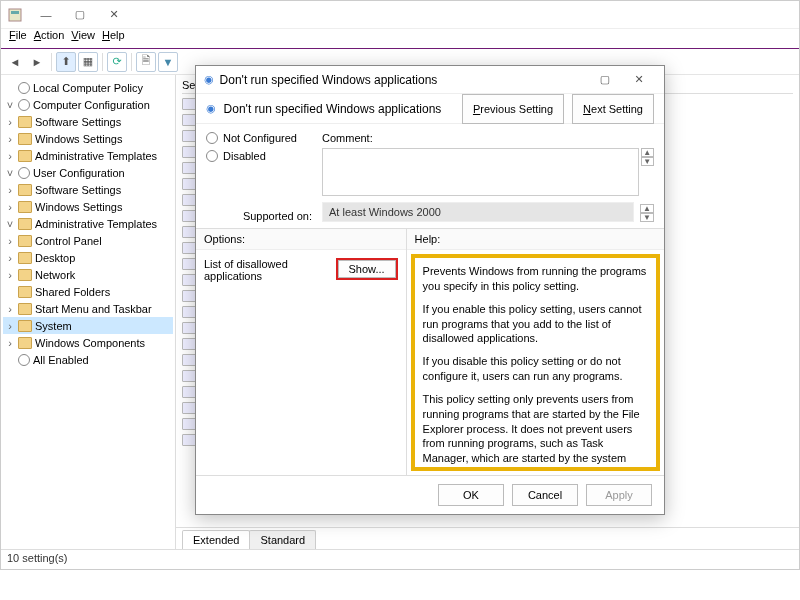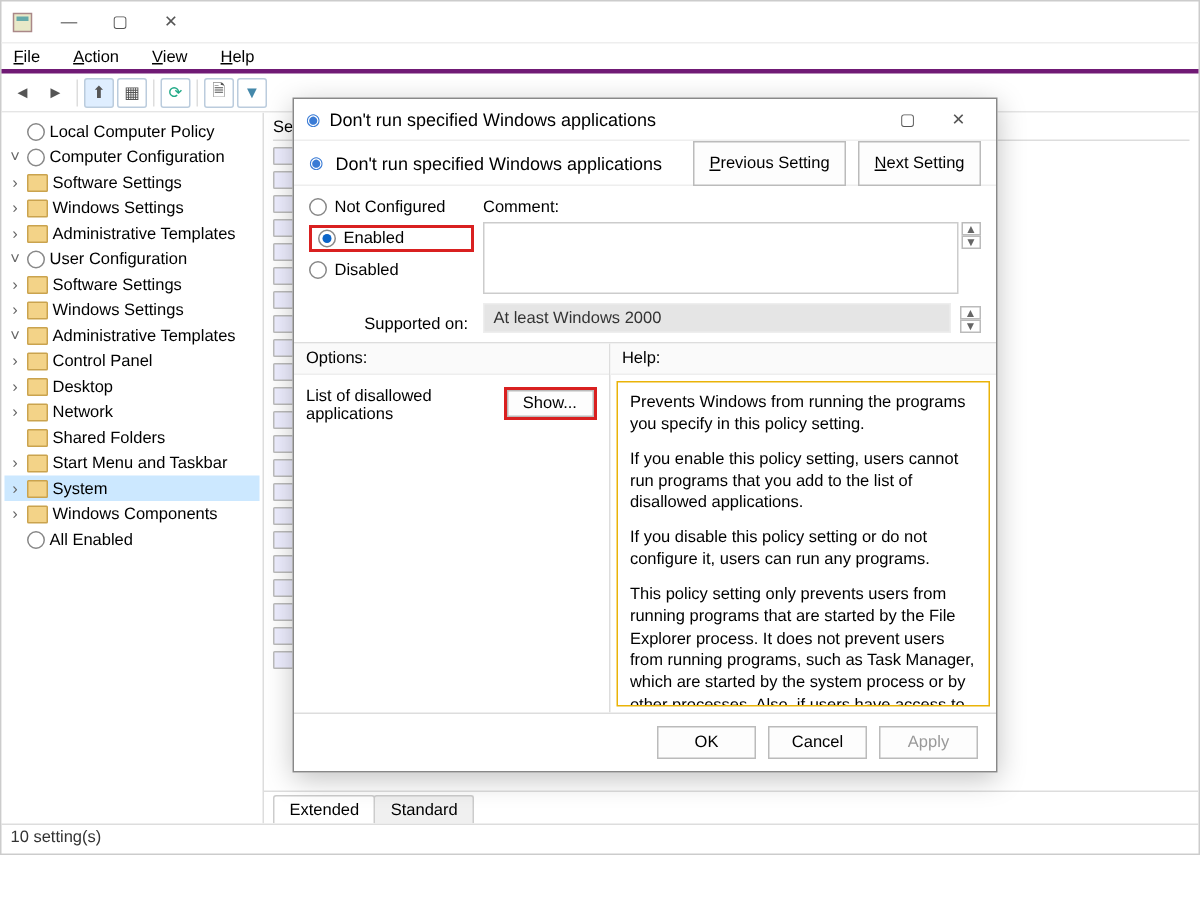--- a/index.html
+++ b/index.html
@@ -3,21 +3,21 @@
 <meta charset="utf-8">
 <style>
   *{box-sizing:border-box;margin:0;padding:0;font-family:"Segoe UI",Tahoma,sans-serif;font-size:11px;color:#000}
   body{width:800px;height:600px;background:#fff;overflow:hidden;position:relative}
   .main-window{width:800px;height:570px;border:1px solid #ccc;display:flex;flex-direction:column;background:#fff}
   .titlebar{height:28px;display:flex;align-items:center;padding:0 6px;border-bottom:1px solid #eee}
   .titlebar .icon{width:16px;height:16px;margin-right:6px}
   .titlebar .title{flex:1;font-size:12px}
   .winbtns{display:flex;gap:0}
   .winbtns .btn{width:34px;height:22px;display:flex;align-items:center;justify-content:center;color:#555;cursor:pointer}
-  .menubar{height:20px;display:flex;gap:22px;padding:0 8px;align-items:center;border-bottom:3px solid #701a75}
+  .menubar{height:20px;display:flex;gap:7px;padding:0 8px;align-items:flex-start;border-bottom:1px solid #701a75}
   .menubar span{cursor:pointer}
   .menubar span u{text-decoration:underline}
   .toolbar{height:26px;display:flex;align-items:center;padding:2px 4px;gap:2px;border-bottom:1px solid #e5e5e5}
   .tbtn{width:20px;height:20px;border:1px solid transparent;display:flex;align-items:center;justify-content:center;color:#555;border-radius:2px}
   .tbtn.boxed{border:1px solid #bcd}
   .tsep{width:1px;height:18px;background:#ddd;margin:0 2px}
   .content{flex:1;display:flex;overflow:hidden}
   .tree{width:175px;border-right:1px solid #ddd;padding:4px 2px;overflow:auto;background:#fff}
   .tree .node{display:flex;align-items:center;height:17px;gap:3px;white-space:nowrap;cursor:pointer;padding-left:2px}
   .tree .node .tw{width:10px;color:#666;display:inline-flex;justify-content:center}
@@ -56,21 +56,21 @@
   .spin{width:14px;display:flex;flex-direction:column}
   .spin div{height:9px;border:1px solid #bbb;font-size:8px;line-height:7px;text-align:center;color:#666;cursor:pointer}
   .mid{flex:1;display:flex;border-top:1px solid #ddd;border-bottom:1px solid #ddd;overflow:hidden}
   .mid .col{display:flex;flex-direction:column}
   .mid .col-head{padding:4px 8px;border-bottom:1px solid #eee;background:#fafafa}
   .opts{width:45%;border-right:1px solid #ddd}
   .opts-body{padding:8px;display:flex;align-items:flex-start;gap:8px}
   .show-btn{border:2px solid #d92020;padding:0}
   .show-btn button{padding:2px 10px;border:1px solid #bbb;background:#fdfdfd;cursor:pointer}
   .help{flex:1}
-  .help-body{flex:1;overflow:auto;padding:6px 8px;border:1px solid #eab308;margin:4px;font-size:11px;line-height:1.35}
+  .help-body{flex:1;overflow:auto;padding:6px 8px;border:4px solid #eab308;margin:4px;font-size:11px;line-height:1.35}
   .help-body p{margin-bottom:8px;font-size:11px}
   .dlg-buttons{height:38px;display:flex;justify-content:flex-end;align-items:center;gap:8px;padding:0 12px}
   .dlg-buttons button{width:66px;height:22px;border:1px solid #bbb;background:#fdfdfd;cursor:pointer}
   .dlg-buttons button.disabled{color:#999}
 </style>
 </head>
 <body>
 
 <div class="main-window">
   <div class="titlebar">
@@ -315,26 +315,20 @@
     <button><u>P</u>revious Setting</button>
     <button><u>N</u>ext Setting</button>
   </div>
 
   <div class="dlg-config">
     <div class="radios">
       <div class="radio-row">
           <span class="radio"></span>
           <span>Not Configured</span>
         </div>
-      <div class="hl-red">
-        <div class="radio-row">
-            <span class="radio on"></span>
-            <span>Enabled</span>
-          </div>
-      </div>
       <div class="radio-row">
           <span class="radio"></span>
           <span>Disabled</span>
         </div>
     </div>
     <div class="comment-area">
       <span>Comment:</span>
       <div style="display:flex;gap:2px">
         <textarea style=""></textarea>
         <div class="spin">

